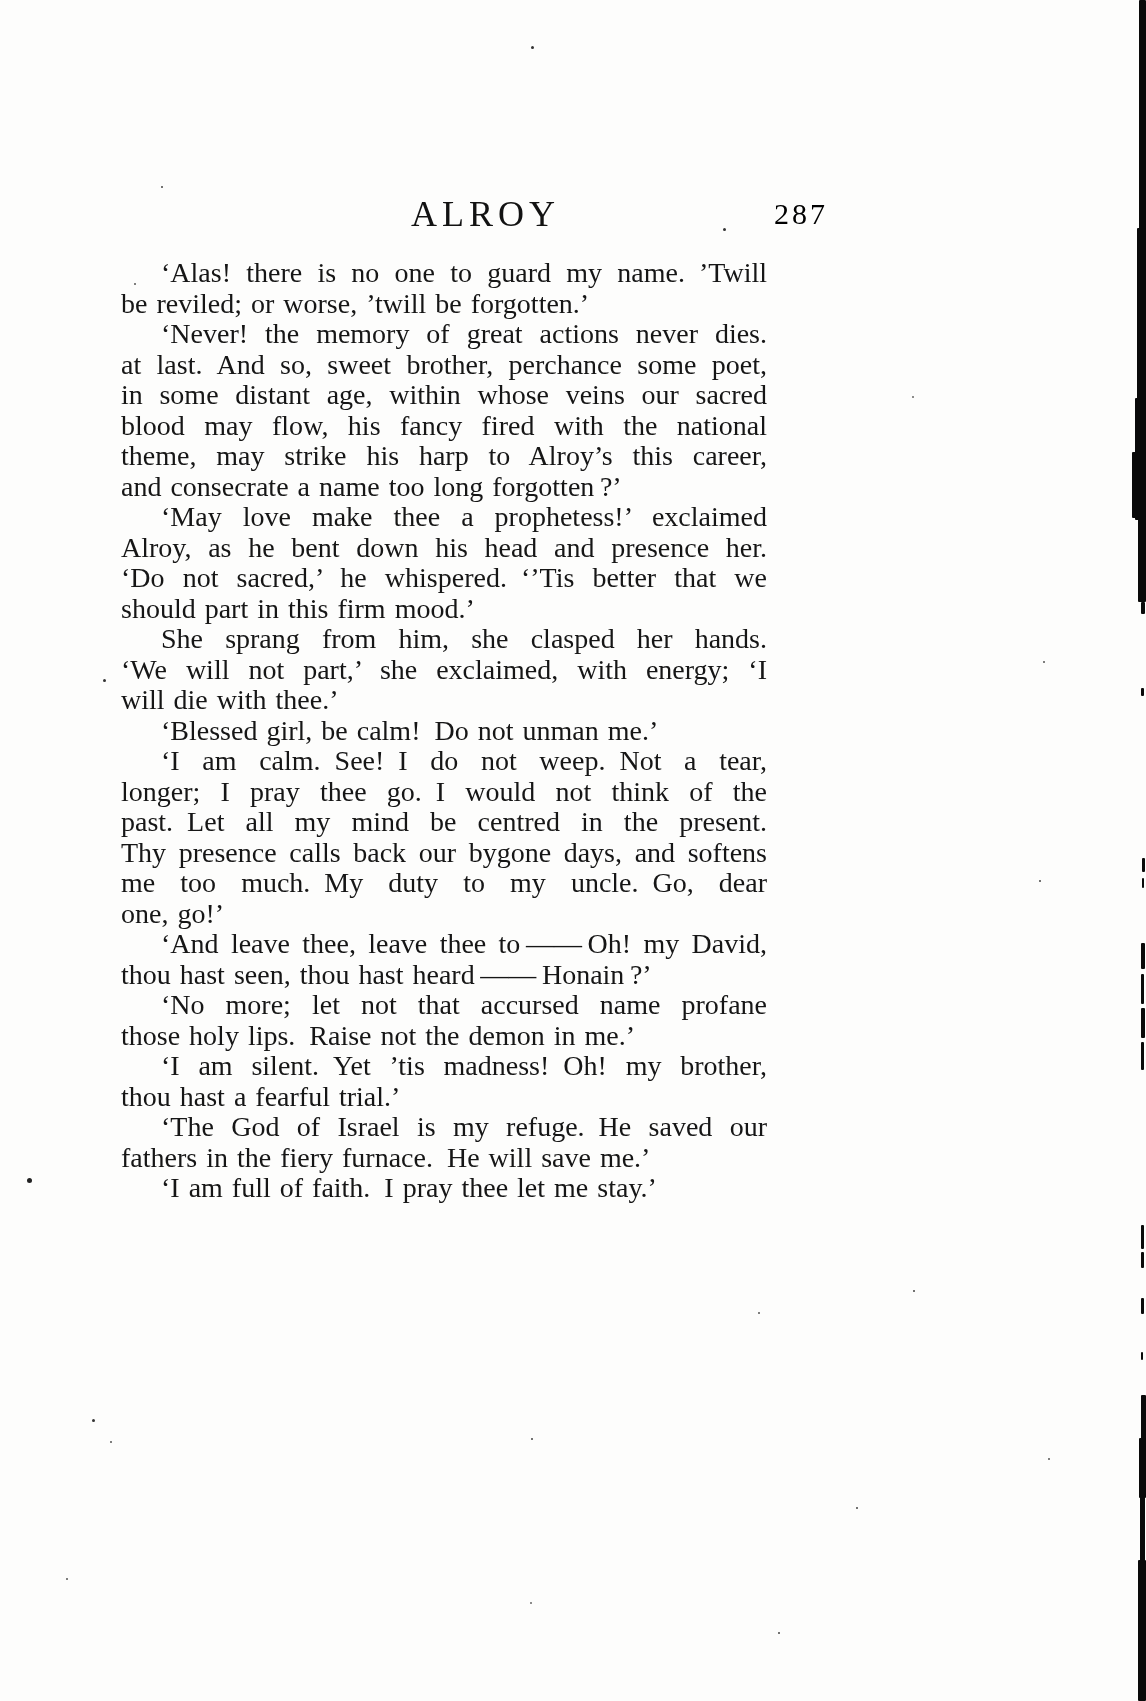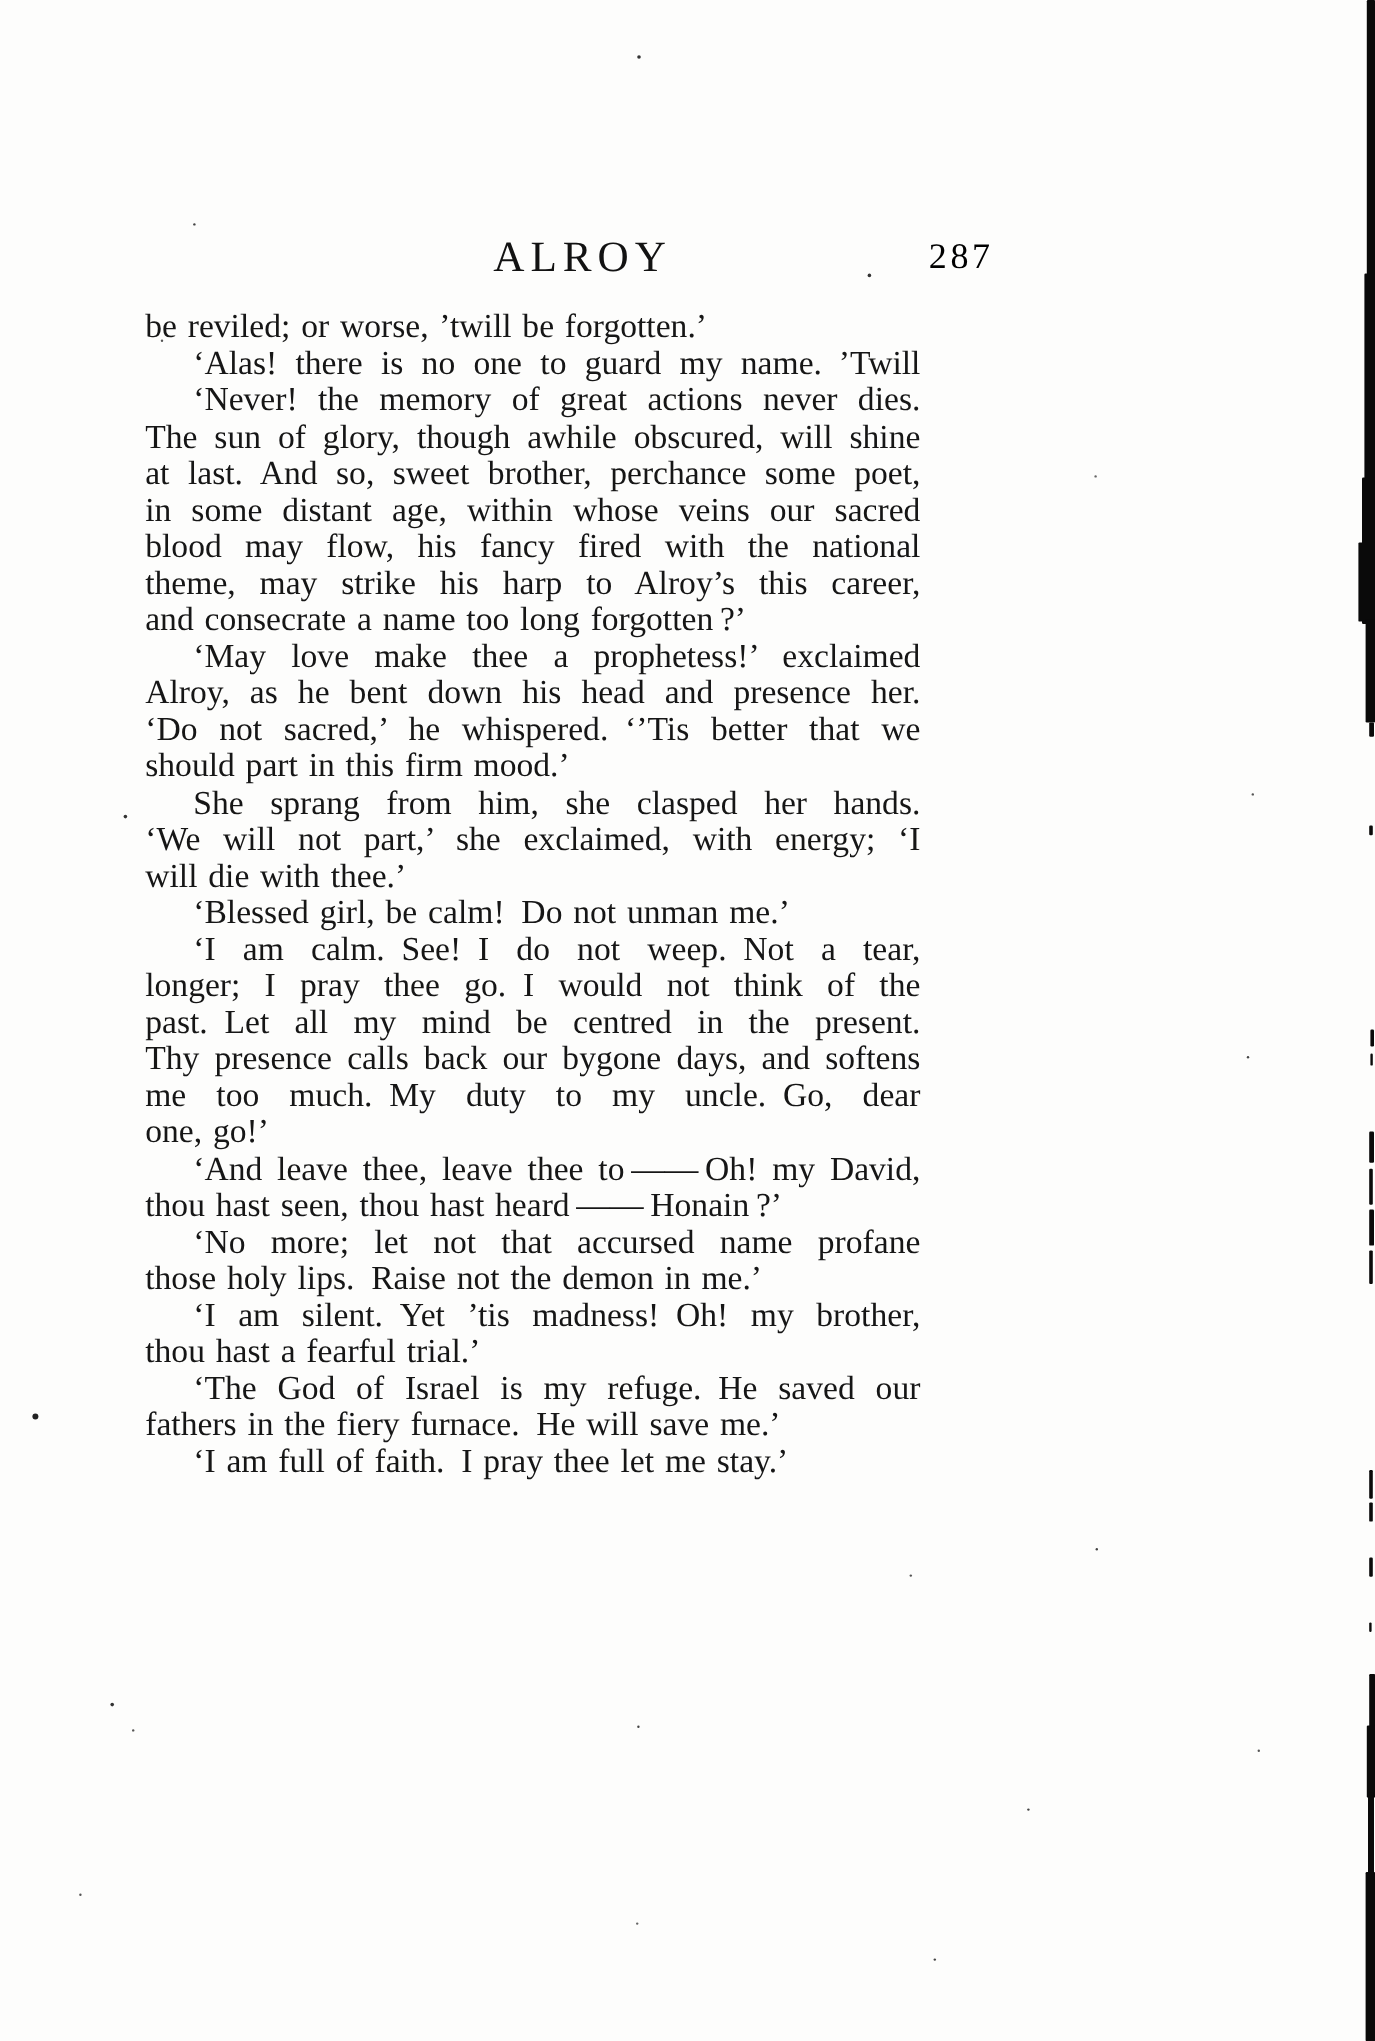--- a/index.html
+++ b/index.html
@@ -76,24 +76,23 @@
 <body>
 
 <div class="page" style="background: rgb(253, 253, 252);">
 
   <div class="running-header">
     <div class="book-title">ALROY</div>
     <div class="page-number">287</div>
   </div>
 
   <div class="text-block" style="color: rgb(22, 22, 22);">
+      <div class="line indent">‘Alas! there is no one to guard my name. ’Twill</div>
       <div class="line last">be reviled; or worse, ’twill be forgotten.’</div>
-      <div class="line indent">‘Alas! there is no one to guard my name. ’Twill</div>
       <div class="line indent">‘Never! the memory of great actions never dies.</div>
-      <div class="line">The sun of glory, though awhile obscured, will shine</div>
       <div class="line">at last. And so, sweet brother, perchance some poet,</div>
       <div class="line">in some distant age, within whose veins our sacred</div>
       <div class="line">blood may flow, his fancy fired with the national</div>
       <div class="line">theme, may strike his harp to Alroy’s this career,</div>
       <div class="line last">and consecrate a name too long forgotten ?’</div>
       <div class="line indent">‘May love make thee a prophetess!’ exclaimed</div>
       <div class="line">Alroy, as he bent down his head and presence her.</div>
       <div class="line">‘Do not sacred,’ he whispered. ‘’Tis better that we</div>
       <div class="line last">should part in this firm mood.’</div>
       <div class="line indent">She sprang from him, she clasped her hands.</div>

